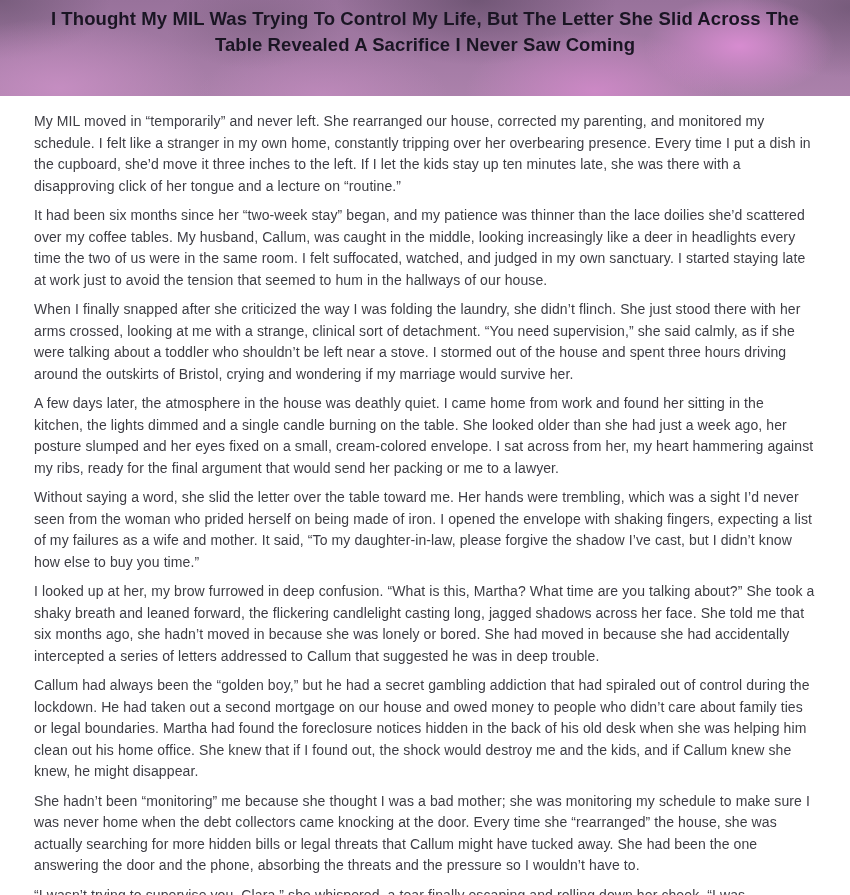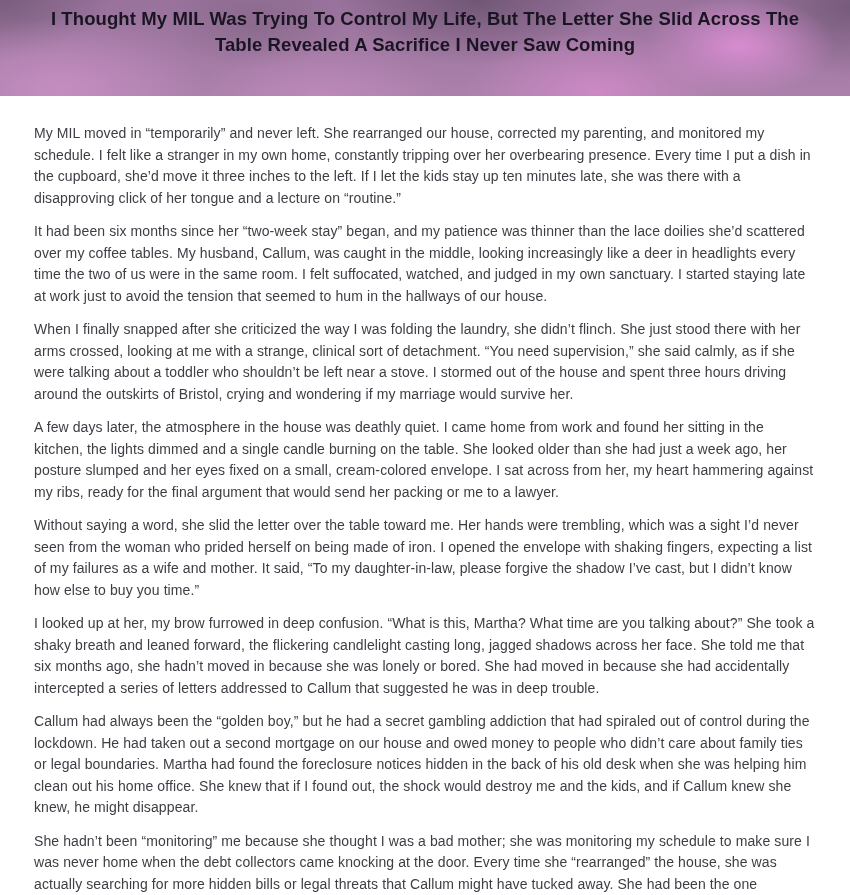--- a/index.html
+++ b/index.html
@@ -49,21 +49,21 @@
     max-width: 820px;
     letter-spacing: 0.1px;
   }
   .story-body {
     padding: 15px 34px 0 34px;
   }
   .story-body p {
     color: var(--body-text-color);
     font-size: 14px;
     line-height: 21.5px;
-    margin: 12px 0 8px 0;
+    margin: 0 0 8px 0;
     letter-spacing: 0.1px;
   }
 </style>
 </head>
 <body>
 
 <div class="page">
   <div class="header-banner">
     <h1 class="page-title">I Thought My MIL Was Trying To Control My Life, But The Letter She Slid Across The Table Revealed A Sacrifice I Never Saw Coming</h1>
   </div>

